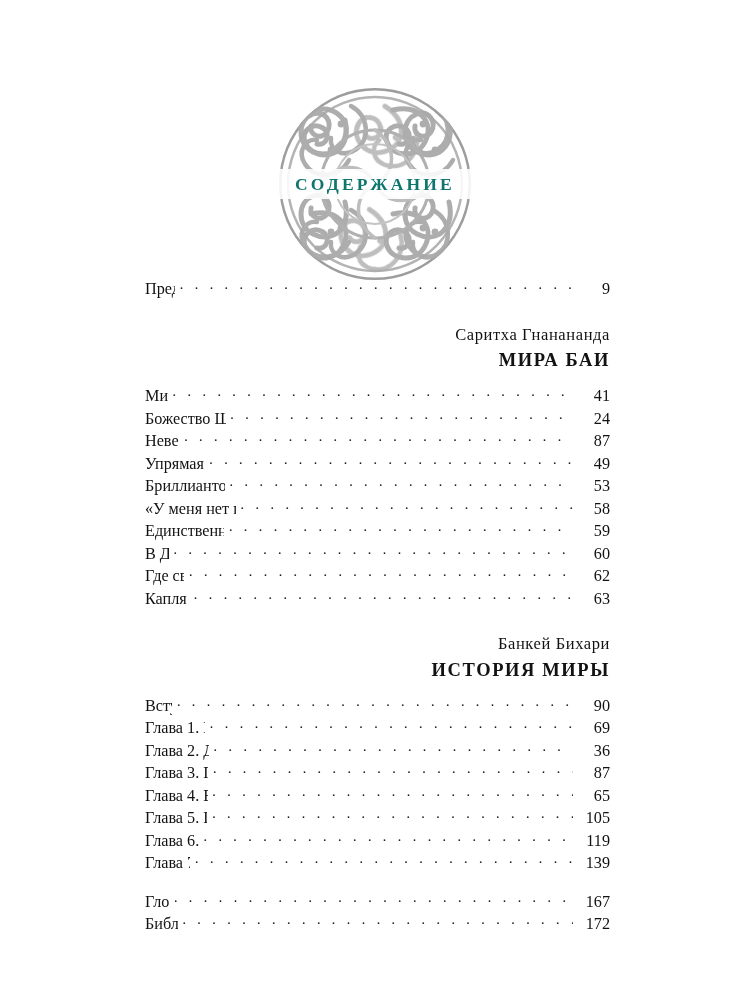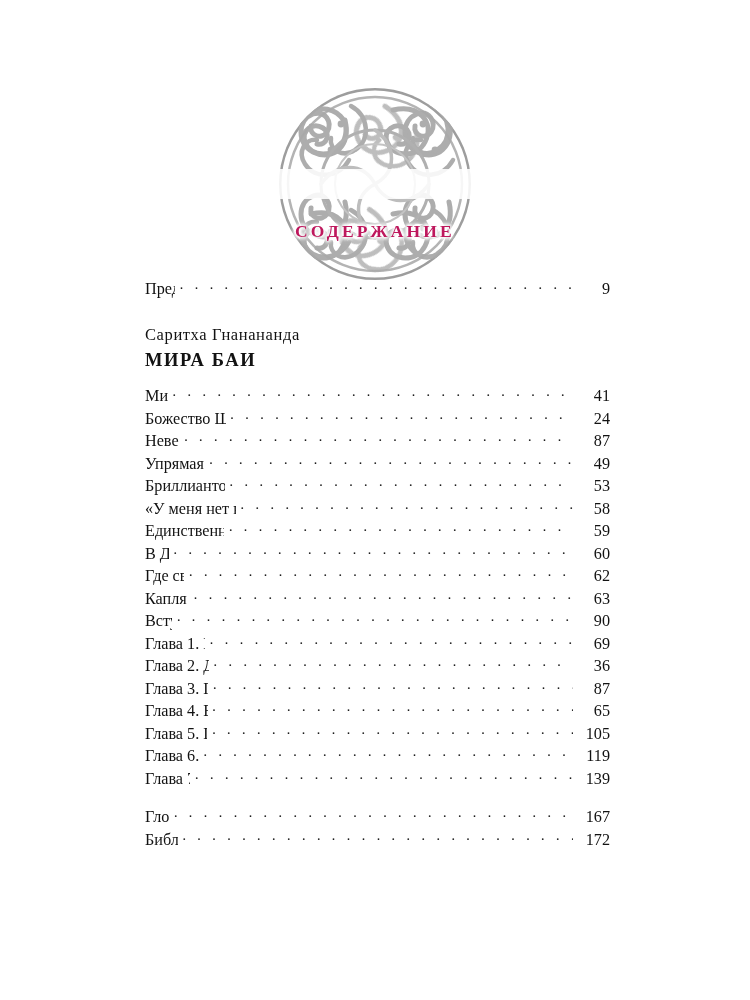--- a/index.html
+++ b/index.html
@@ -45,47 +45,46 @@
     position: absolute;
     left: 0;
     right: 0;
     top: 50%;
     transform: translateY(-50%);
     text-align: center;
     font-family: "Liberation Serif", "DejaVu Serif", serif;
     font-weight: bold;
     font-size: 17.5px;
     letter-spacing: 3.2px;
-    color: #be185d;
+    color: #0f766e;
     text-shadow:
       0 0 4px #ffffff, 0 0 4px #ffffff, 0 0 7px #ffffff,
       2px 0 3px #ffffff, -2px 0 3px #ffffff, 0 2px 3px #ffffff, 0 -2px 3px #ffffff;
     white-space: nowrap;
-    margin-top: 47px;
   }
   .medallion-band {
     position: absolute;
     left: -10px;
     right: -10px;
     top: 50%;
     transform: translateY(-50%);
     height: 30px;
     background: rgba(255,255,255,0.88);
   }
 
   
   .toc {
     position: absolute;
     left: 145px;
     right: 140px;
     top: 278px;
   }
 
   .section-heading {
-    text-align: left;
+    text-align: right;
     margin: 22px 0 10px 0;
   }
   .section-heading .author {
     font-size: 16.5px;
     letter-spacing: 0.6px;
     line-height: 1.45;
   }
   .section-heading .work {
     font-size: 18.5px;
     font-weight: bold;
@@ -239,20 +238,24 @@
         <span class="dots">· · · · · · · · · · · · · · · · · · · · · · · · · · · · · · · · · · · · · · · · · · · · · · · · · · · · · · · · · · · · · · · · · · · · · · · · · · · · · · · ·</span>
         <span class="page-num">62</span>
       </li>
       <li class="entry">
         <span class="label">Капля нектара в яде</span>
         <span class="dots">· · · · · · · · · · · · · · · · · · · · · · · · · · · · · · · · · · · · · · · · · · · · · · · · · · · · · · · · · · · · · · · · · · · · · · · · · · · · · · · ·</span>
         <span class="page-num">63</span>
       </li>
     </ul>
 
+    <div class="section-heading">
+      <div class="author">Банкей Бихари</div>
+      <div class="work">ИСТОРИЯ МИРЫ</div>
+    </div>
 
     <ul class="entries">
       <li class="entry">
         <span class="label">Вступление</span>
         <span class="dots">· · · · · · · · · · · · · · · · · · · · · · · · · · · · · · · · · · · · · · · · · · · · · · · · · · · · · · · · · · · · · · · · · · · · · · · · · · · · · · · ·</span>
         <span class="page-num">90</span>
       </li>
       <li class="entry">
         <span class="label">Глава 1. Преданные Господу</span>
         <span class="dots">· · · · · · · · · · · · · · · · · · · · · · · · · · · · · · · · · · · · · · · · · · · · · · · · · · · · · · · · · · · · · · · · · · · · · · · · · · · · · · · ·</span>

